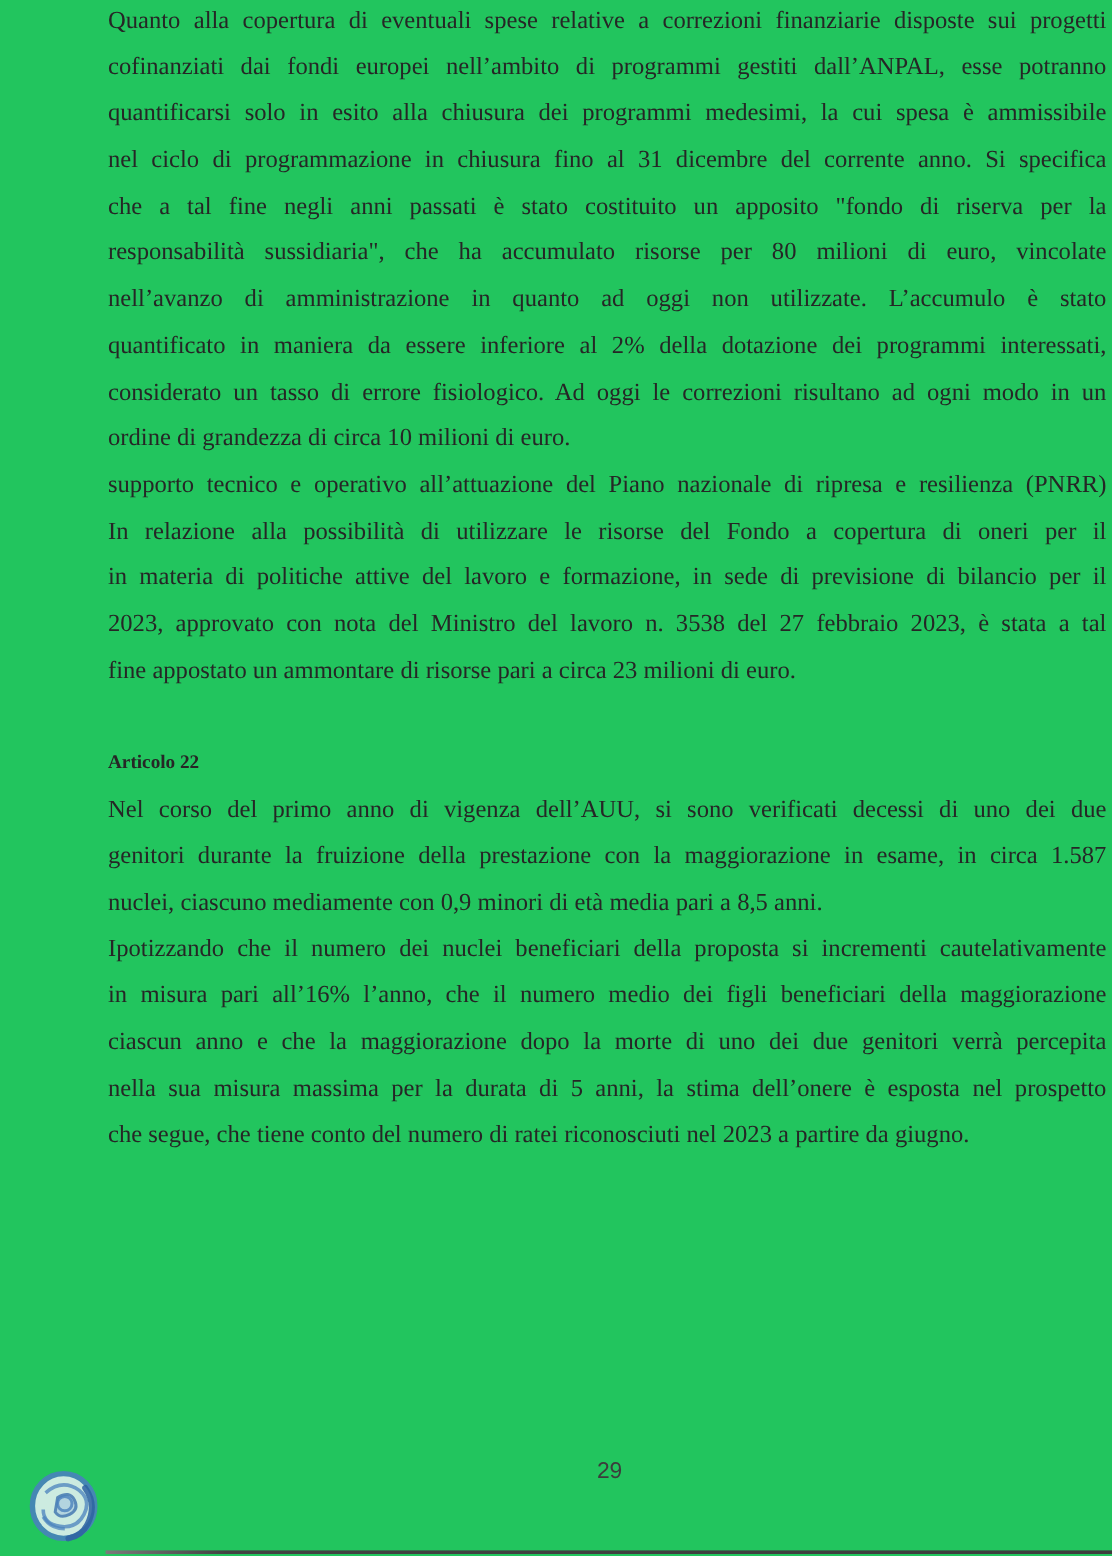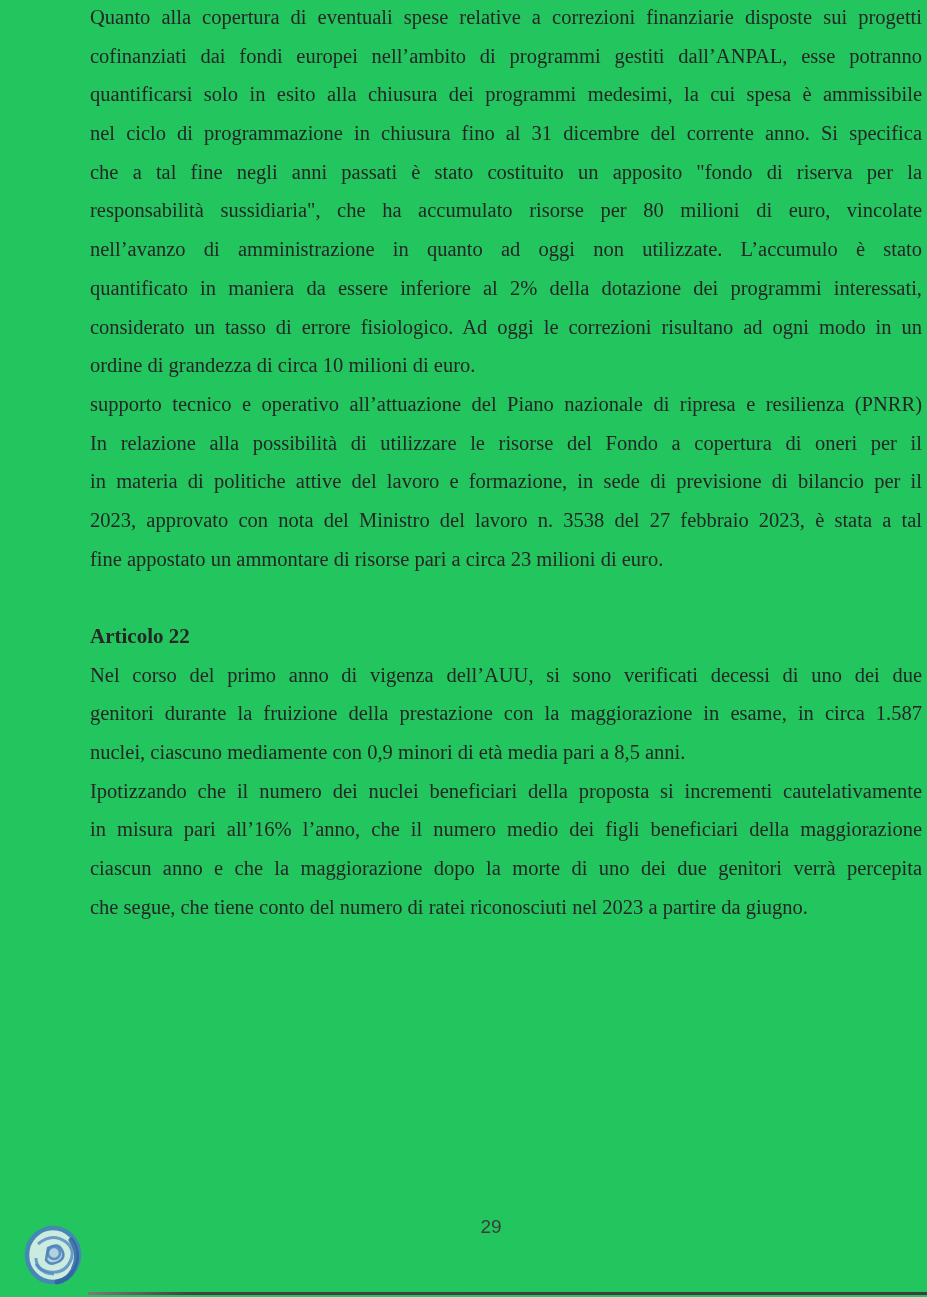--- a/index.html
+++ b/index.html
@@ -25,27 +25,27 @@
     text-align: justify;
     text-align-last: justify;
     overflow: hidden;
     white-space: normal;
   }
   .line.last {
     text-align-last: left;
   }
   .line.heading {
     font-weight: 700;
-    font-size: 21px;
+    font-size: 16px;
     text-align-last: left;
   }
   .line.spacer {  }
   .pagenum {
     position: absolute;
-    left: 75px;
+    left: 92px;
     width: 832px;
     top: 1216px;
     text-align: center;
     font-family: "Liberation Sans", "DejaVu Sans", sans-serif;
     font-size: 19px;
     color: #3c3c3c;
   }
   .stamp {
     position: absolute;
     left: 24px;
@@ -87,20 +87,21 @@
       <div class="line">2023, approvato con nota del Ministro del lavoro n. 3538 del 27 febbraio 2023, è stata a tal</div>
       <div class="line last">fine appostato un ammontare di risorse pari a circa 23 milioni di euro.</div>
       <div class="line spacer"></div>
       <div class="line heading last">Articolo 22</div>
       <div class="line">Nel corso del primo anno di vigenza dell’AUU, si sono verificati decessi di uno dei due</div>
       <div class="line">genitori durante la fruizione della prestazione con la maggiorazione in esame, in circa 1.587</div>
       <div class="line last">nuclei, ciascuno mediamente con 0,9 minori di età media pari a 8,5 anni.</div>
       <div class="line">Ipotizzando che il numero dei nuclei beneficiari della proposta si incrementi cautelativamente</div>
       <div class="line">in misura pari all’16% l’anno, che il numero medio dei figli beneficiari della maggiorazione</div>
       <div class="line">ciascun anno e che la maggiorazione dopo la morte di uno dei due genitori verrà percepita</div>
+      <div class="line">nella sua misura massima per la durata di 5 anni, la stima dell’onere è esposta nel prospetto</div>
       <div class="line last">che segue, che tiene conto del numero di ratei riconosciuti nel 2023 a partire da giugno.</div>
     </div>
 
   <div class="pagenum">29</div>
 
   <svg class="stamp" viewBox="0 0 60 62" xmlns="http://www.w3.org/2000/svg">
     <ellipse cx="29" cy="31" rx="26" ry="27" fill="#eef3fa" stroke="#4d7dc4" stroke-width="4.5" opacity="0.9"></ellipse>
     <path d="M14 20 q14 -12 28 -2 q10 8 4 20 q-6 12 -20 10 q-14 -2 -14 -14" fill="none" stroke="#4d7dc4" stroke-width="3" opacity="0.75"></path>
     <path d="M24 24 q10 -6 14 2 q4 8 -4 12 q-8 4 -12 -2 z" fill="#b9cfe9" stroke="#3f6cb5" stroke-width="2.5" opacity="0.8"></path>
     <path d="M47 16 q10 14 2 30 q-5 10 -16 12" fill="none" stroke="#2f5ca8" stroke-width="5" opacity="0.85" stroke-linecap="round"></path>

